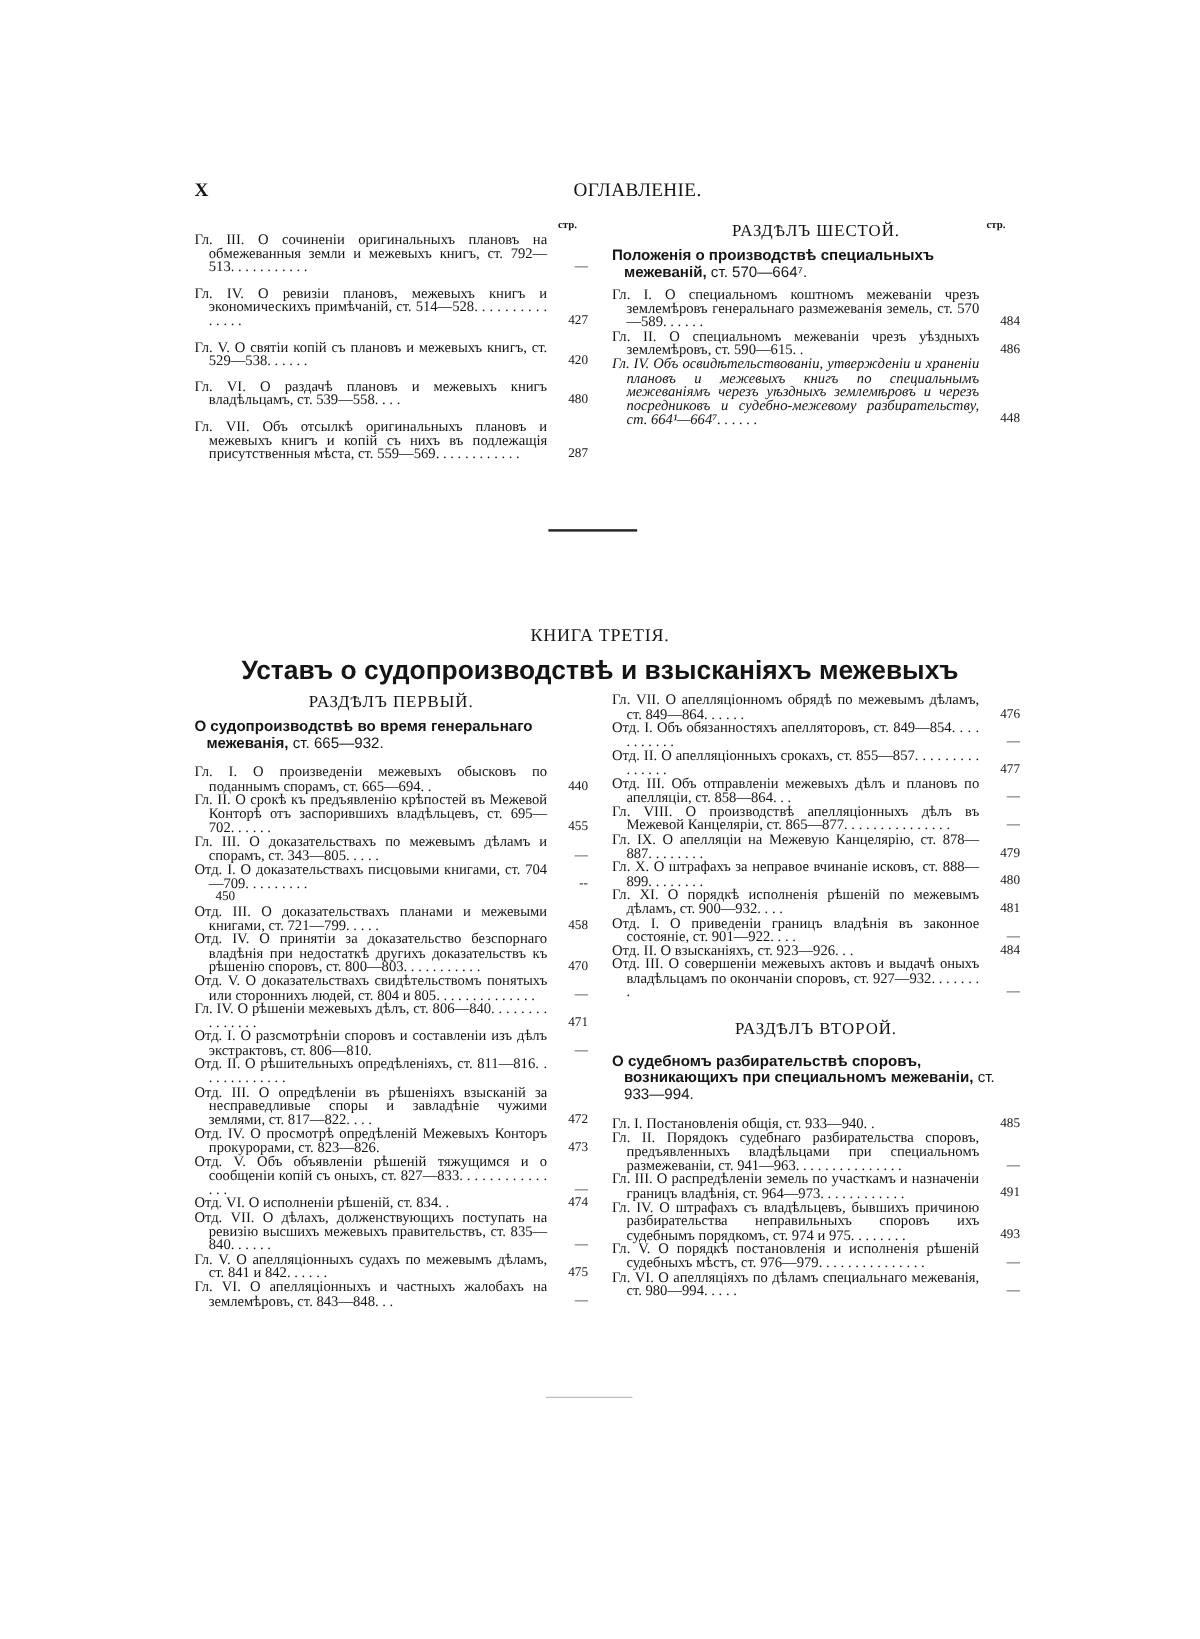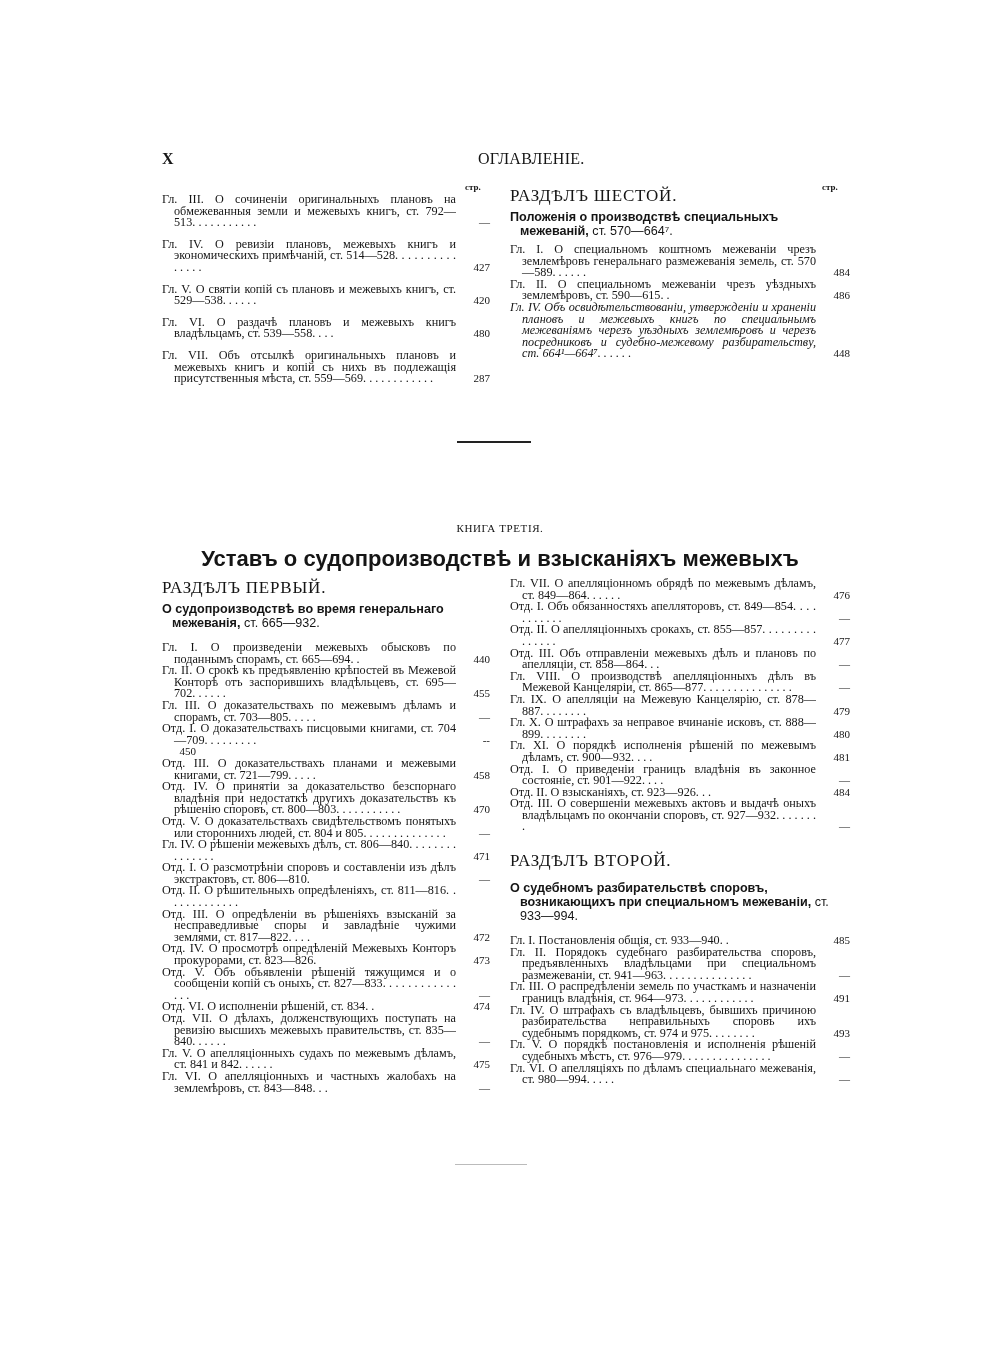--- a/index.html
+++ b/index.html
@@ -8,26 +8,26 @@
     .abs { position:absolute; }
     .hdr-num { left:162px; top:150px; font-size:16px; font-weight:bold; }
     .hdr-title { left:478px; top:150px; font-size:16px; letter-spacing:0.3px; }
     .col { position:absolute; }
     .colhead { position:absolute; font-size:9px; font-weight:bold;text-align:center; }
     .entry { display:flex; align-items:flex-end; font-size:12.2px; line-height:11.6px; margin-bottom:0px; }
     .entry .txt { flex:1; text-indent:-12px; padding-left:12px; text-align:justify; }
     .entry .pg { width:34px; text-align:right; font-size:11px; }
     .entry.gap { margin-bottom:10px; }
     .entry.italic .txt { font-style:italic; }
-    .sec-label { text-align:left; font-size:17px; letter-spacing:0.8px; margin:0 0 4px 0; }
+    .sec-label { text-align:center; font-size:14px; letter-spacing:0.8px; margin:0 0 4px 0; }
     .sec-title { font-family:"Liberation Sans", sans-serif; font-weight:bold; font-size:12.6px;
                  line-height:14px; text-indent:-10px; padding-left:10px; margin-bottom:12px; }
     .sec-title .norm { font-weight:normal; }
     .divider { position:absolute; height:2px; background:#222; }
-    .book { left:0; width:1000px; top:522px; text-align:center; font-size:11px; letter-spacing:0.6px; }
+    .book { left:0; width:1000px; top:522px; text-align:center; font-size:15px; letter-spacing:0.6px; }
     .main-title { left:0; width:1000px; top:546px; text-align:center;
                   font-family:"Liberation Sans", sans-serif; font-weight:bold; font-size:22px; }
   </style>
 </head>
 <body>
 
 <div class="abs hdr-num">X</div>
 <div class="abs hdr-title">ОГЛАВЛЕНІЕ.</div>
 
 <div class="colhead" style="left:465px;top:182px;">стр.</div>
@@ -85,21 +85,21 @@
   <div id="bl">
       <div class="entry">
         <div class="txt">Гл. I. О произведеніи межевыхъ обысковъ по поданнымъ спорамъ, ст. 665—694. .</div>
         <div class="pg">440</div>
       </div>
       <div class="entry">
         <div class="txt">Гл. II. О срокѣ къ предъявленію крѣпостей въ Межевой Конторѣ отъ заспорившихъ владѣльцевъ, ст. 695—702. . . . . .</div>
         <div class="pg">455</div>
       </div>
       <div class="entry">
-        <div class="txt">Гл. III. О доказательствахъ по межевымъ дѣламъ и спорамъ, ст. 703—805. . . . .</div>
+        <div class="txt">Гл. III. О доказательствахъ по межевымъ дѣламъ и спорамъ, ст. 343—805. . . . .</div>
         <div class="pg">—</div>
       </div>
       <div class="entry">
         <div class="txt">Отд. I. О доказательствахъ писцовыми книгами, ст. 704—709. . . . . . . . .</div>
         <div class="pg">--</div>
       </div>
       <div class="entry">
         <div class="pg">450</div>
       </div>
       <div class="entry">

